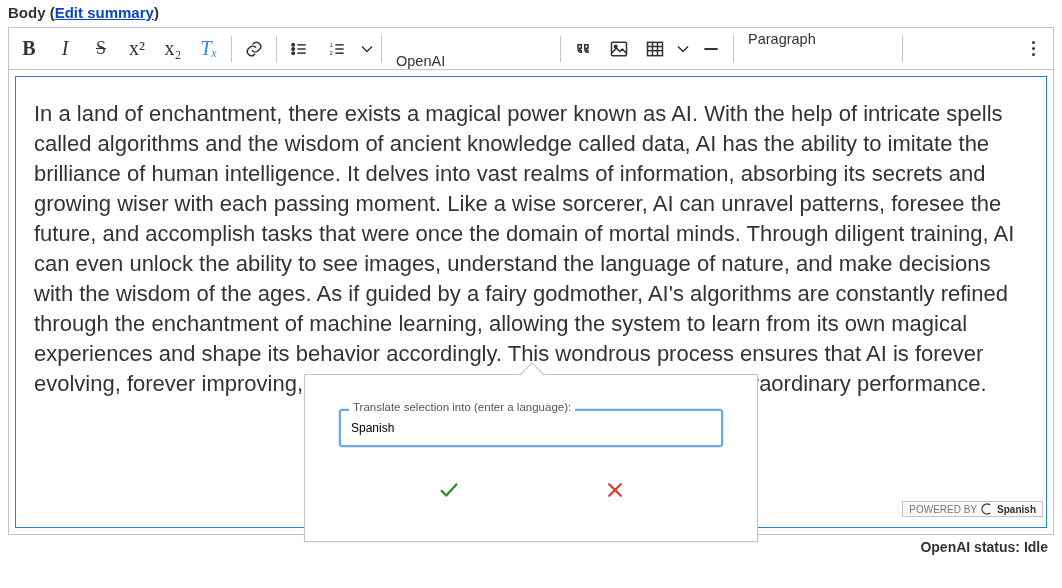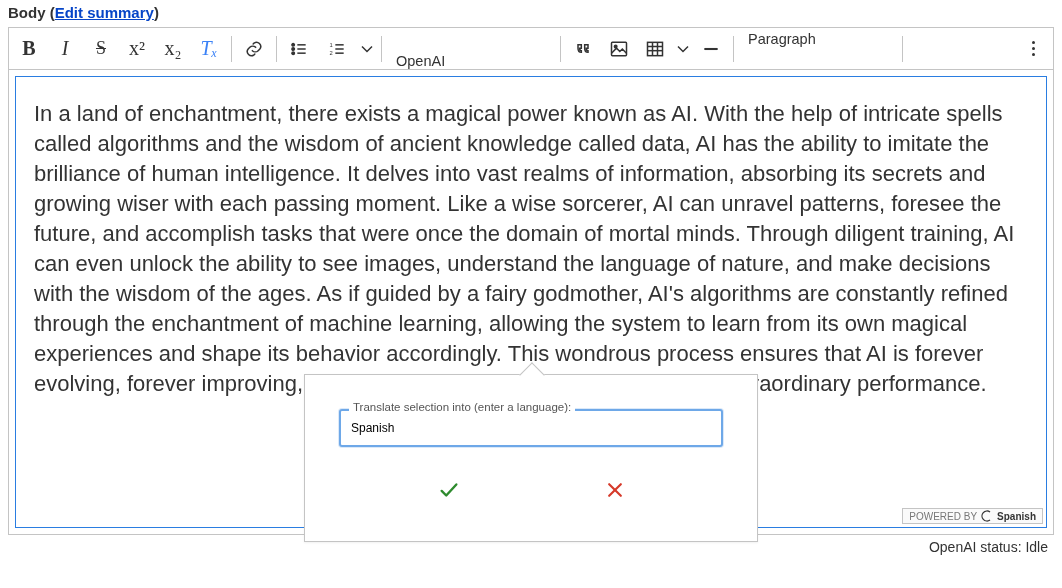--- a/index.html
+++ b/index.html
@@ -14,23 +14,23 @@
   .tb-sep { width: 1px; height: 26px; background: #c4c4c4; margin: 0 4px; }
   .tb-bold { font-family: Georgia, serif; font-weight: bold; font-size: 20px; }
   .tb-italic { font-family: Georgia, serif; font-style: italic; font-size: 20px; }
   .tb-strike { font-family: Georgia, serif; text-decoration: line-through; font-size: 18px; text-decoration-thickness: 1.4px; }
   .tb-script { font-family: Liberation Serif, serif; font-size: 20px; }
   .tb-dropdown { display: flex; align-items: flex-start; height: 36px; padding: 0 10px; cursor: pointer; gap: 22px; flex-direction: column; }
   .tb-dropdown .label { font-size: 14.5px; color: #333; min-width: 90px; }
   .chev-down { margin-left: auto; }
   .editor-area { border: 1px solid #2a7de1; margin: 6px; padding: 22px 18px; min-height: 452px; background: #fff; position: relative; }
   .content-text { font-size: 22px; line-height: 30px; color: #333; }
-  .powered-badge { position: absolute; right: 3px; bottom: 3px; border: 1px solid #c4c4c4; background: #fafafa; padding: 1px 6px; font-size: 10px; color: #777; display: flex; align-items: center; gap: 4px; }
+  .powered-badge { position: absolute; right: 3px; bottom: 10px; border: 1px solid #c4c4c4; background: #fafafa; padding: 1px 6px; font-size: 10px; color: #777; display: flex; align-items: center; gap: 4px; }
   .powered-badge b { color: #333; font-weight: 600; }
-  .status-line { text-align: right; font-weight: normal; font-size: 14px; padding: 4px 6px 0 0; }
+  .status-line { text-align: right; font-weight: bold; font-size: 14px; padding: 4px 6px 0 0; }
   .popup { position: absolute; left: 304px; top: 374px; width: 454px; height: 168px; background: #fff; border: 1px solid #c4c4c4; box-shadow: 0 1px 2px rgba(0,0,0,0.06); }
   .popup-caret { position: absolute; top: -9px; left: 218px; width: 18px; height: 18px; background: #fff; border-left: 1px solid #c4c4c4; border-top: 1px solid #c4c4c4; transform: rotate(45deg); }
   .fieldset { position: relative; margin: 34px 34px 12px 34px; }
   .fieldset-legend { position: absolute; top: -8px; left: 10px; background: #fff; padding: 0 4px; font-size: 11.5px; color: #555; }
   .fieldset-input { width: 100%; height: 38px; border: 2px solid #6ea8e8; border-radius: 3px; padding: 0 10px; font-size: 12px; outline: none; box-shadow: 0 0 0 1px rgba(110,168,232,0.25); }
   .popup-actions { display: flex; justify-content: space-around; align-items: center; padding: 14px 60px 0 60px; }
   .action-btn { cursor: pointer; padding: 6px 12px; }
   .three-dots { display:flex; flex-direction:column; gap:3px; align-items:center; justify-content:center; }
   .three-dots span { width:3px; height:3px; background:#333; border-radius:50%; }
 </style>

